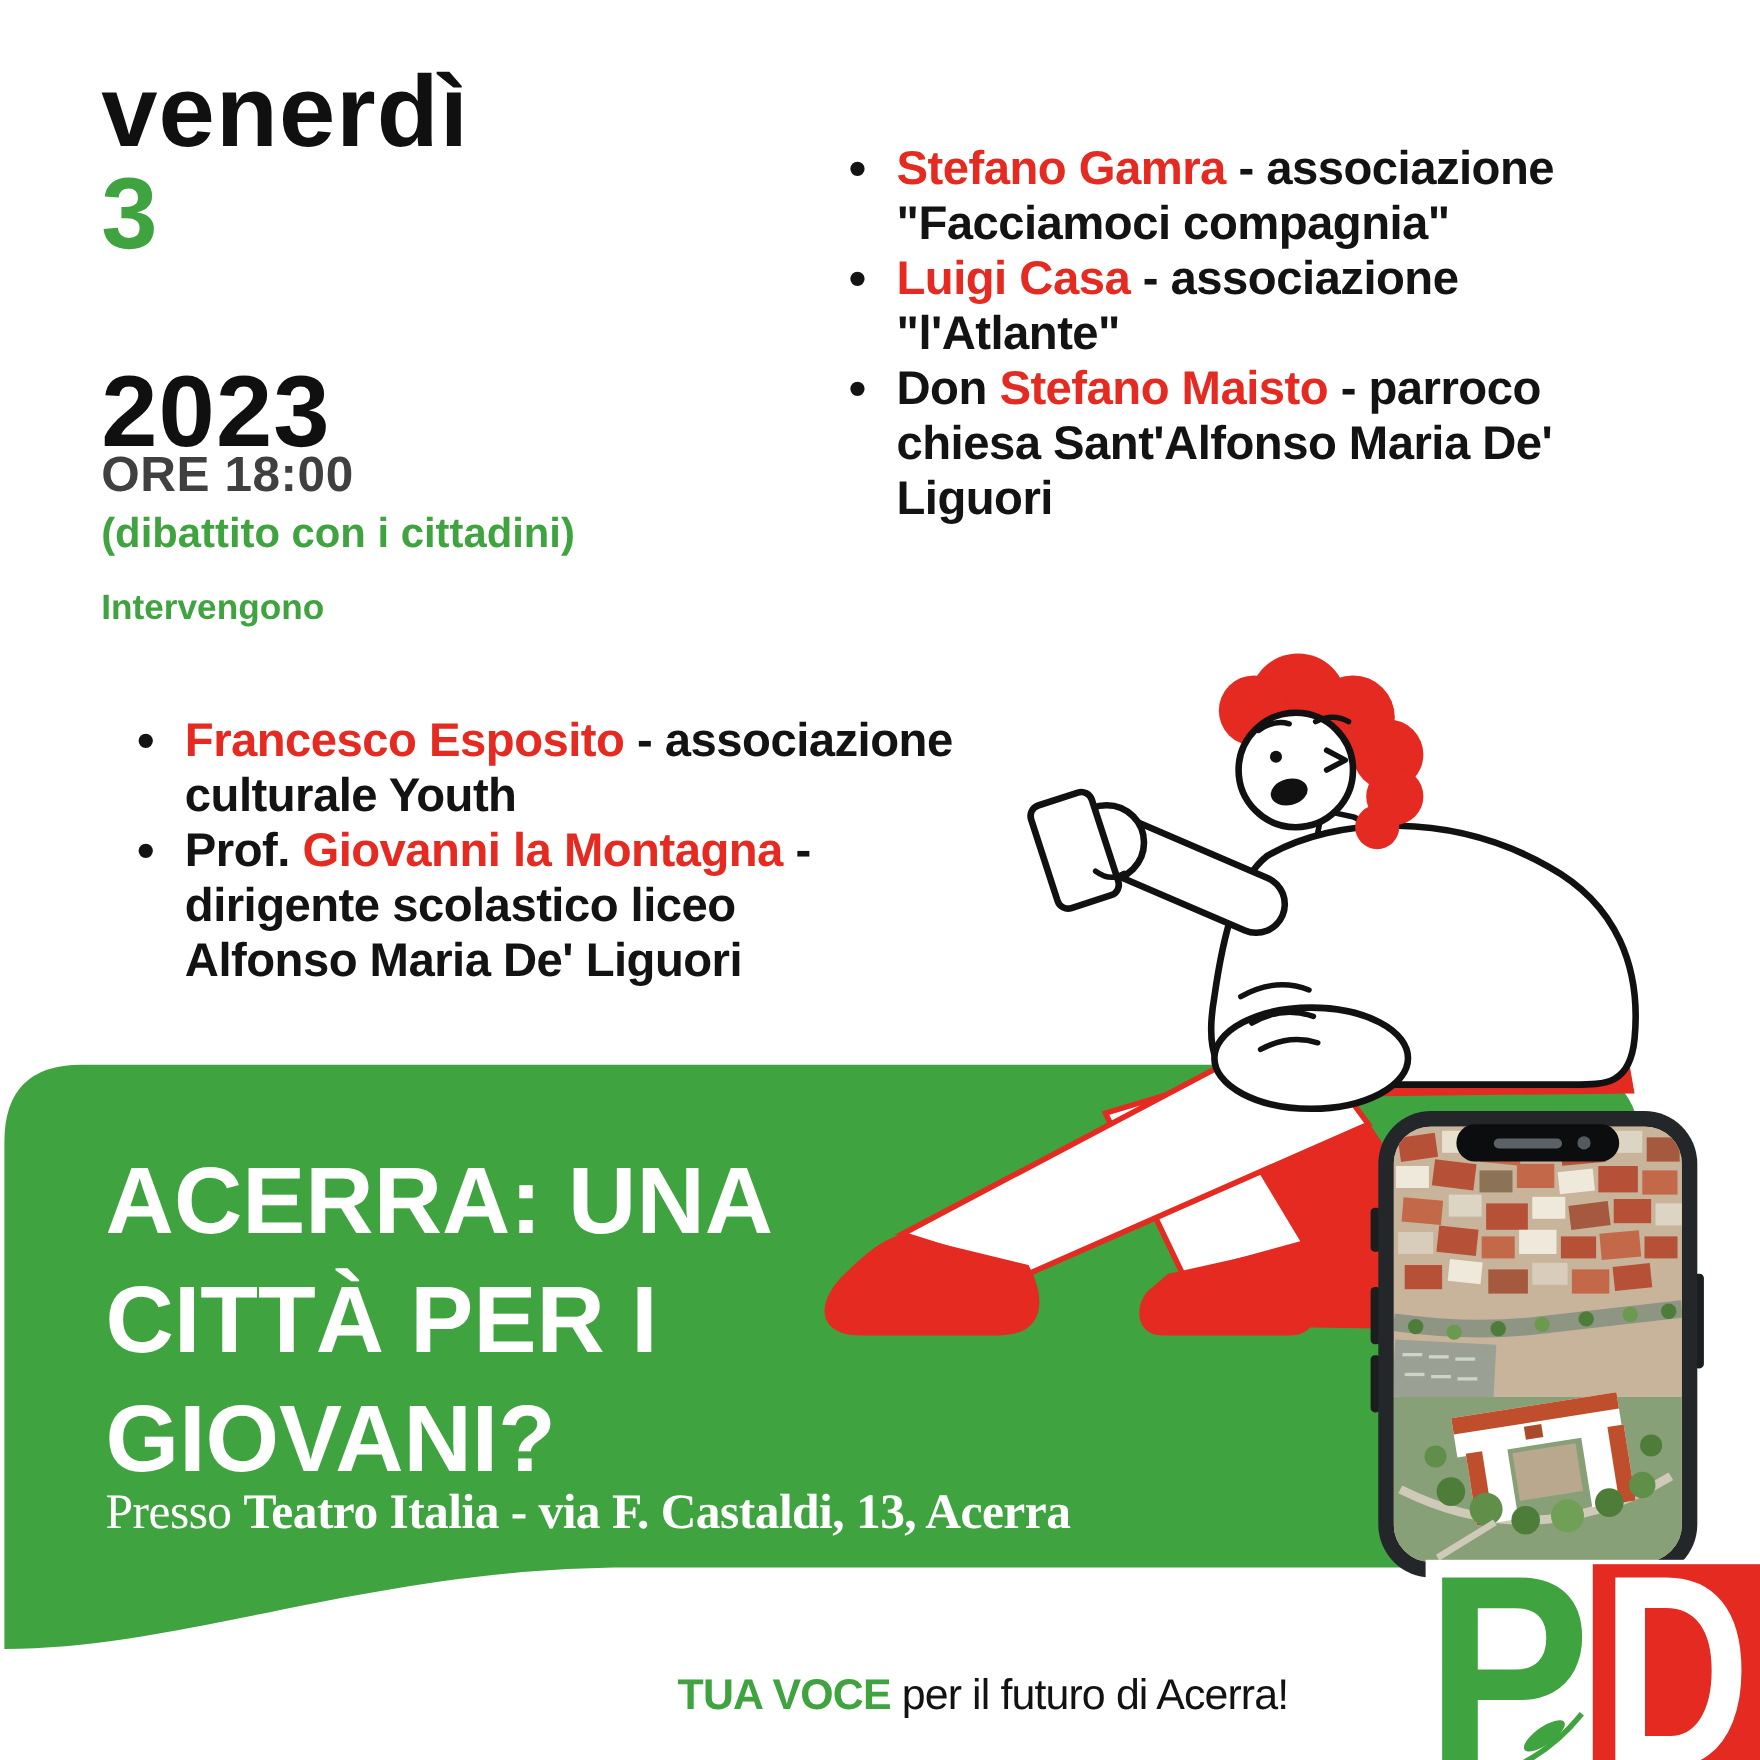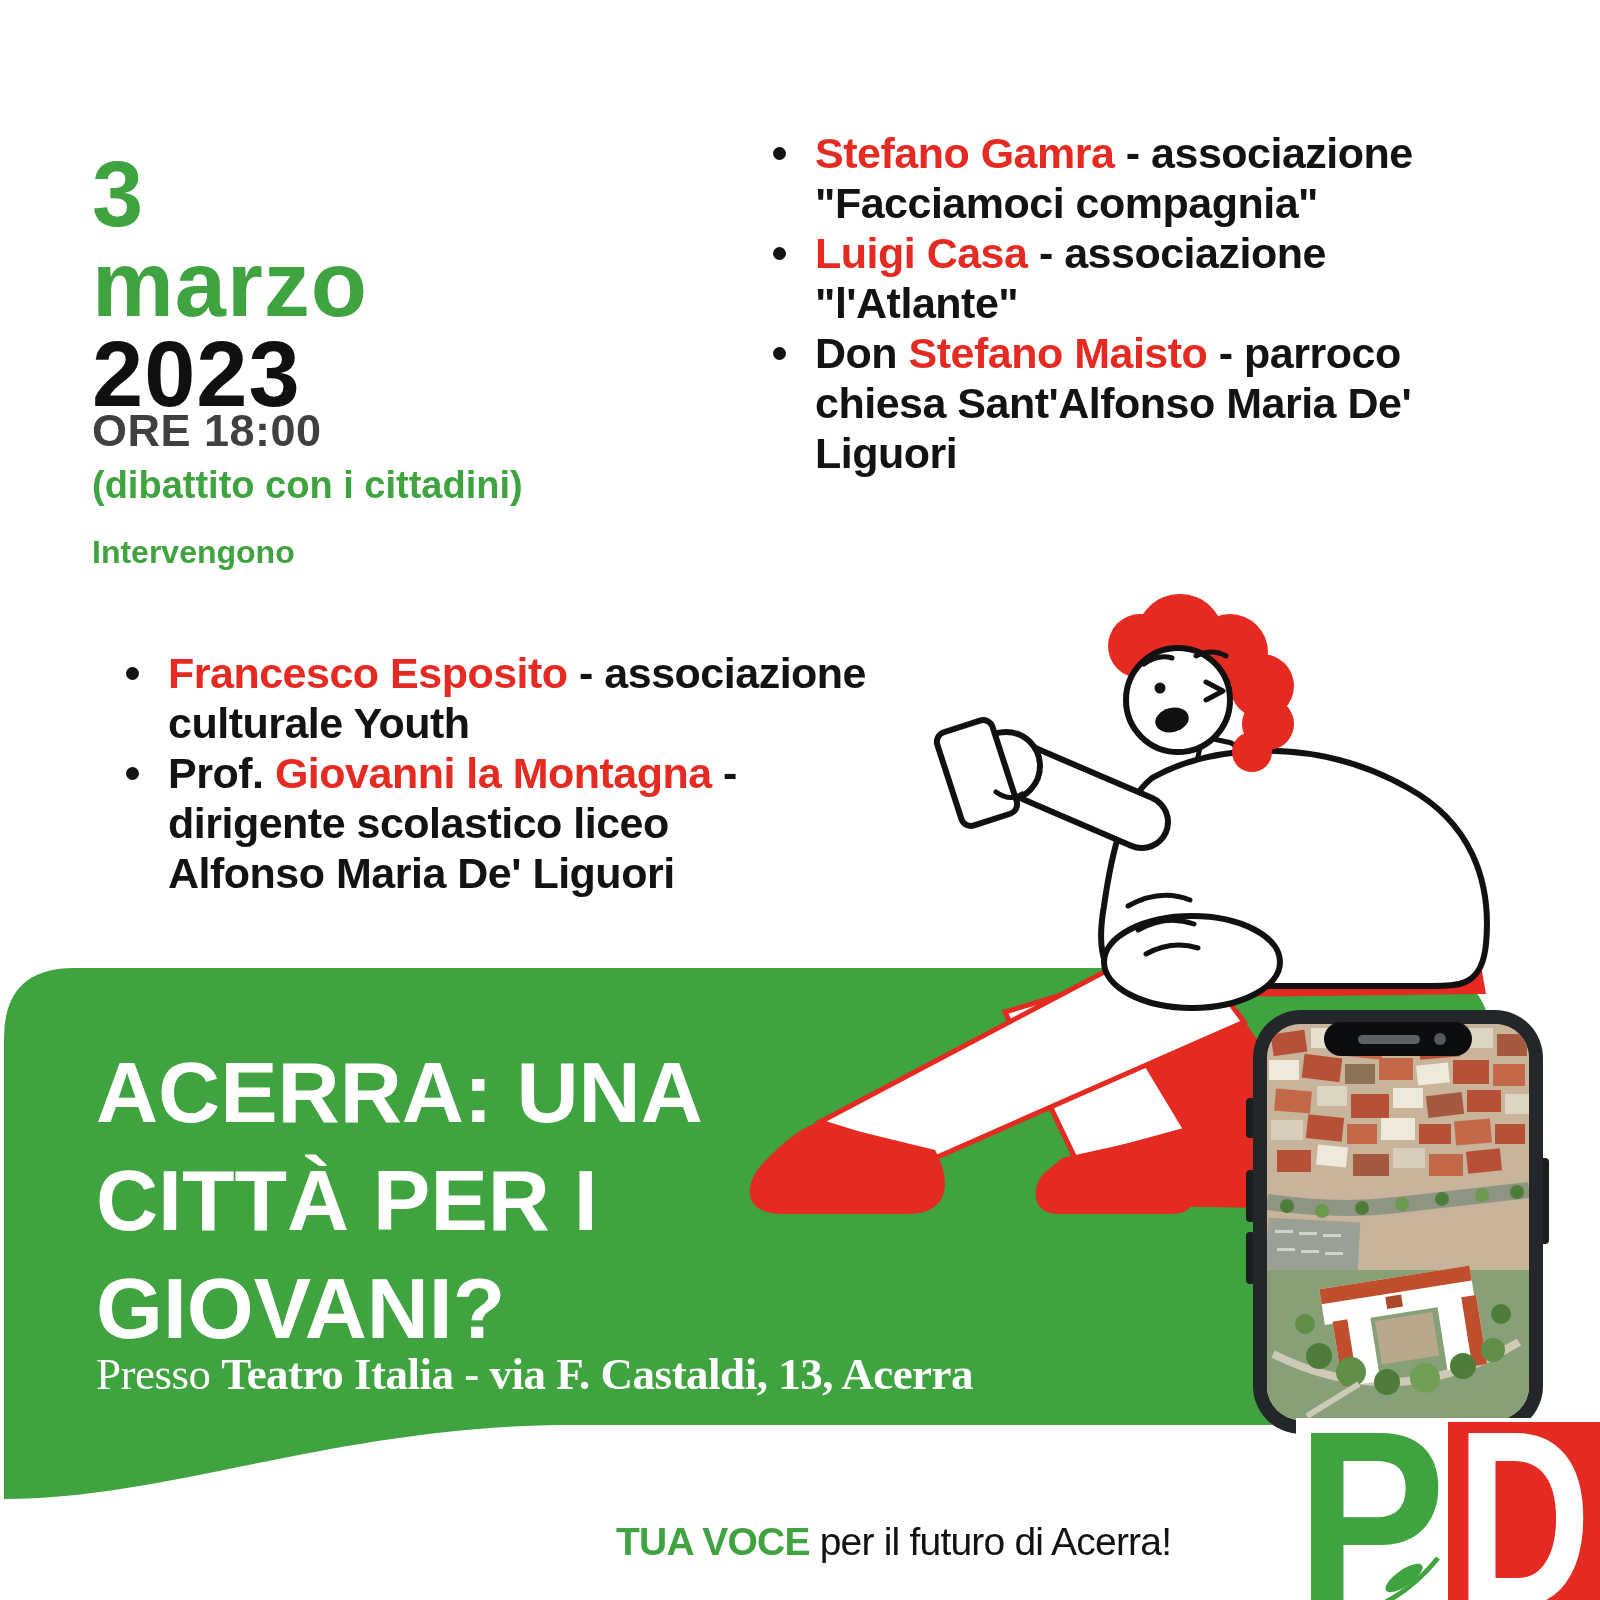--- a/index.html
+++ b/index.html
@@ -52,22 +52,22 @@
 </head>
 <body>
 
 <div class="poster">
 
   <svg class="abs panel-svg" viewBox="0 0 1600 1600">
     <path d="M 74 968 L 1412 968 Q 1492 968 1492 1048 L 1492 1425 L 572 1425
              C 340 1425 170 1499 4 1499 L 4 1038 Q 4 968 74 968 Z" fill="#3fa340"></path>
   </svg>
 
+  <div class="date-line weekday">venerdì</div>
   <div class="date-line day">3</div>
-  <div class="date-line month">marzo</div>
   <div class="date-line year">2023</div>
   <div class="date-line time">ORE 18:00</div>
   <div class="date-line time-note">(dibattito con i cittadini)</div>
   <div class="date-line speakers-heading">Intervengono</div>
 
   <ul class="blist list-left">
     <li><span></span><span class="red-name">Francesco Esposito</span><span> - associazione
 culturale Youth</span></li>
     <li><span>Prof. </span><span class="red-name">Giovanni la Montagna</span><span> -
 dirigente scolastico liceo

